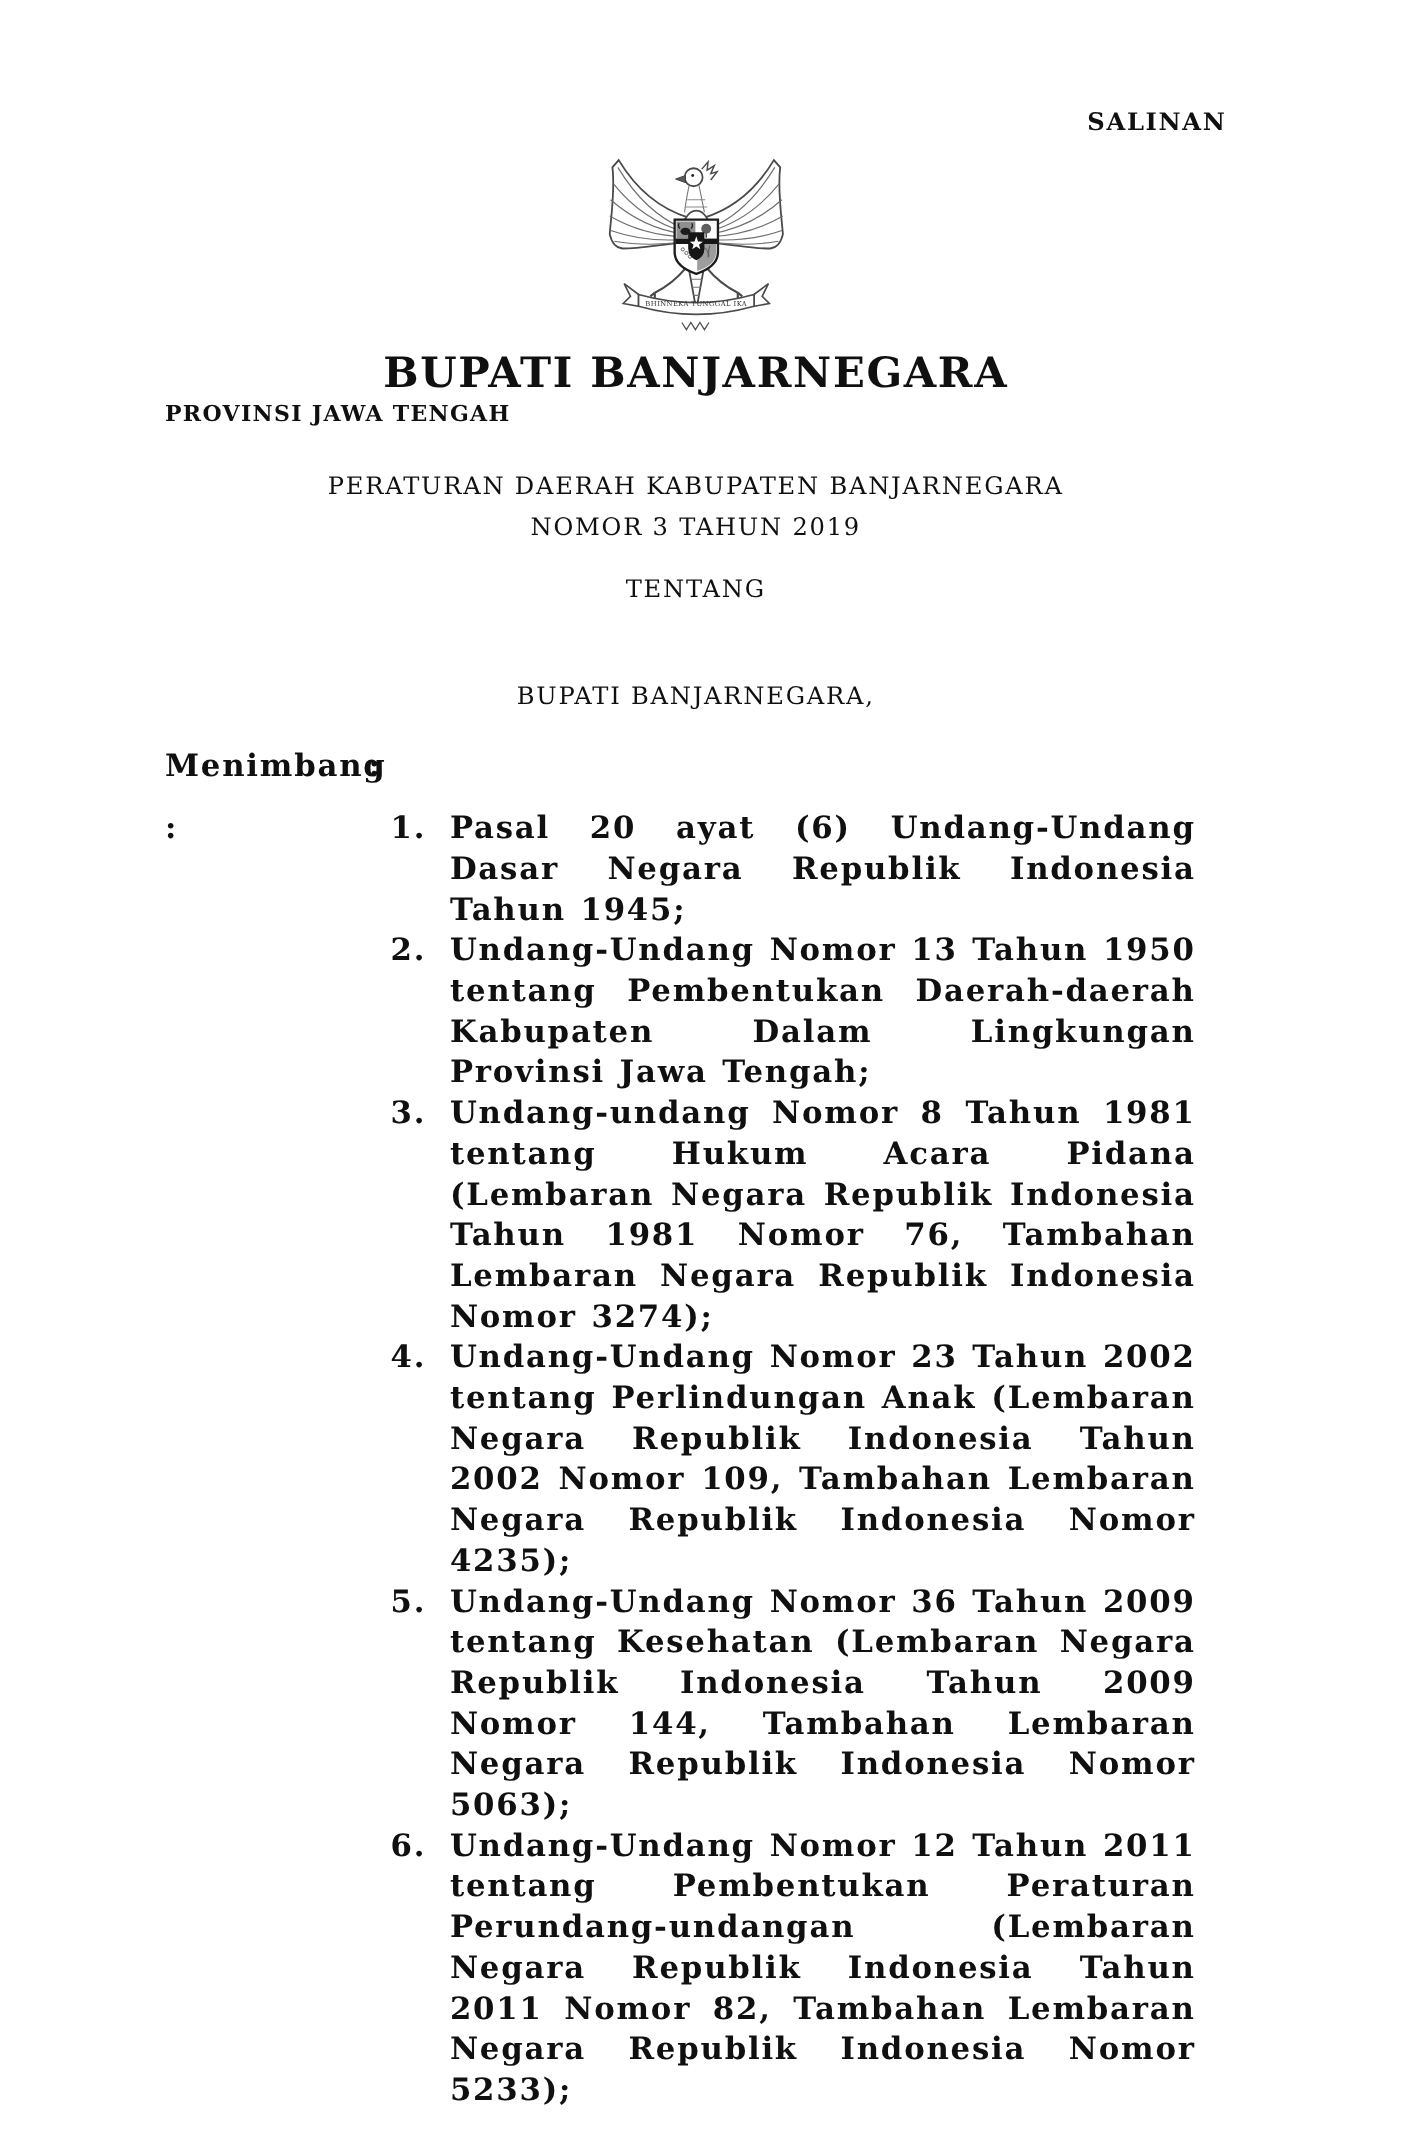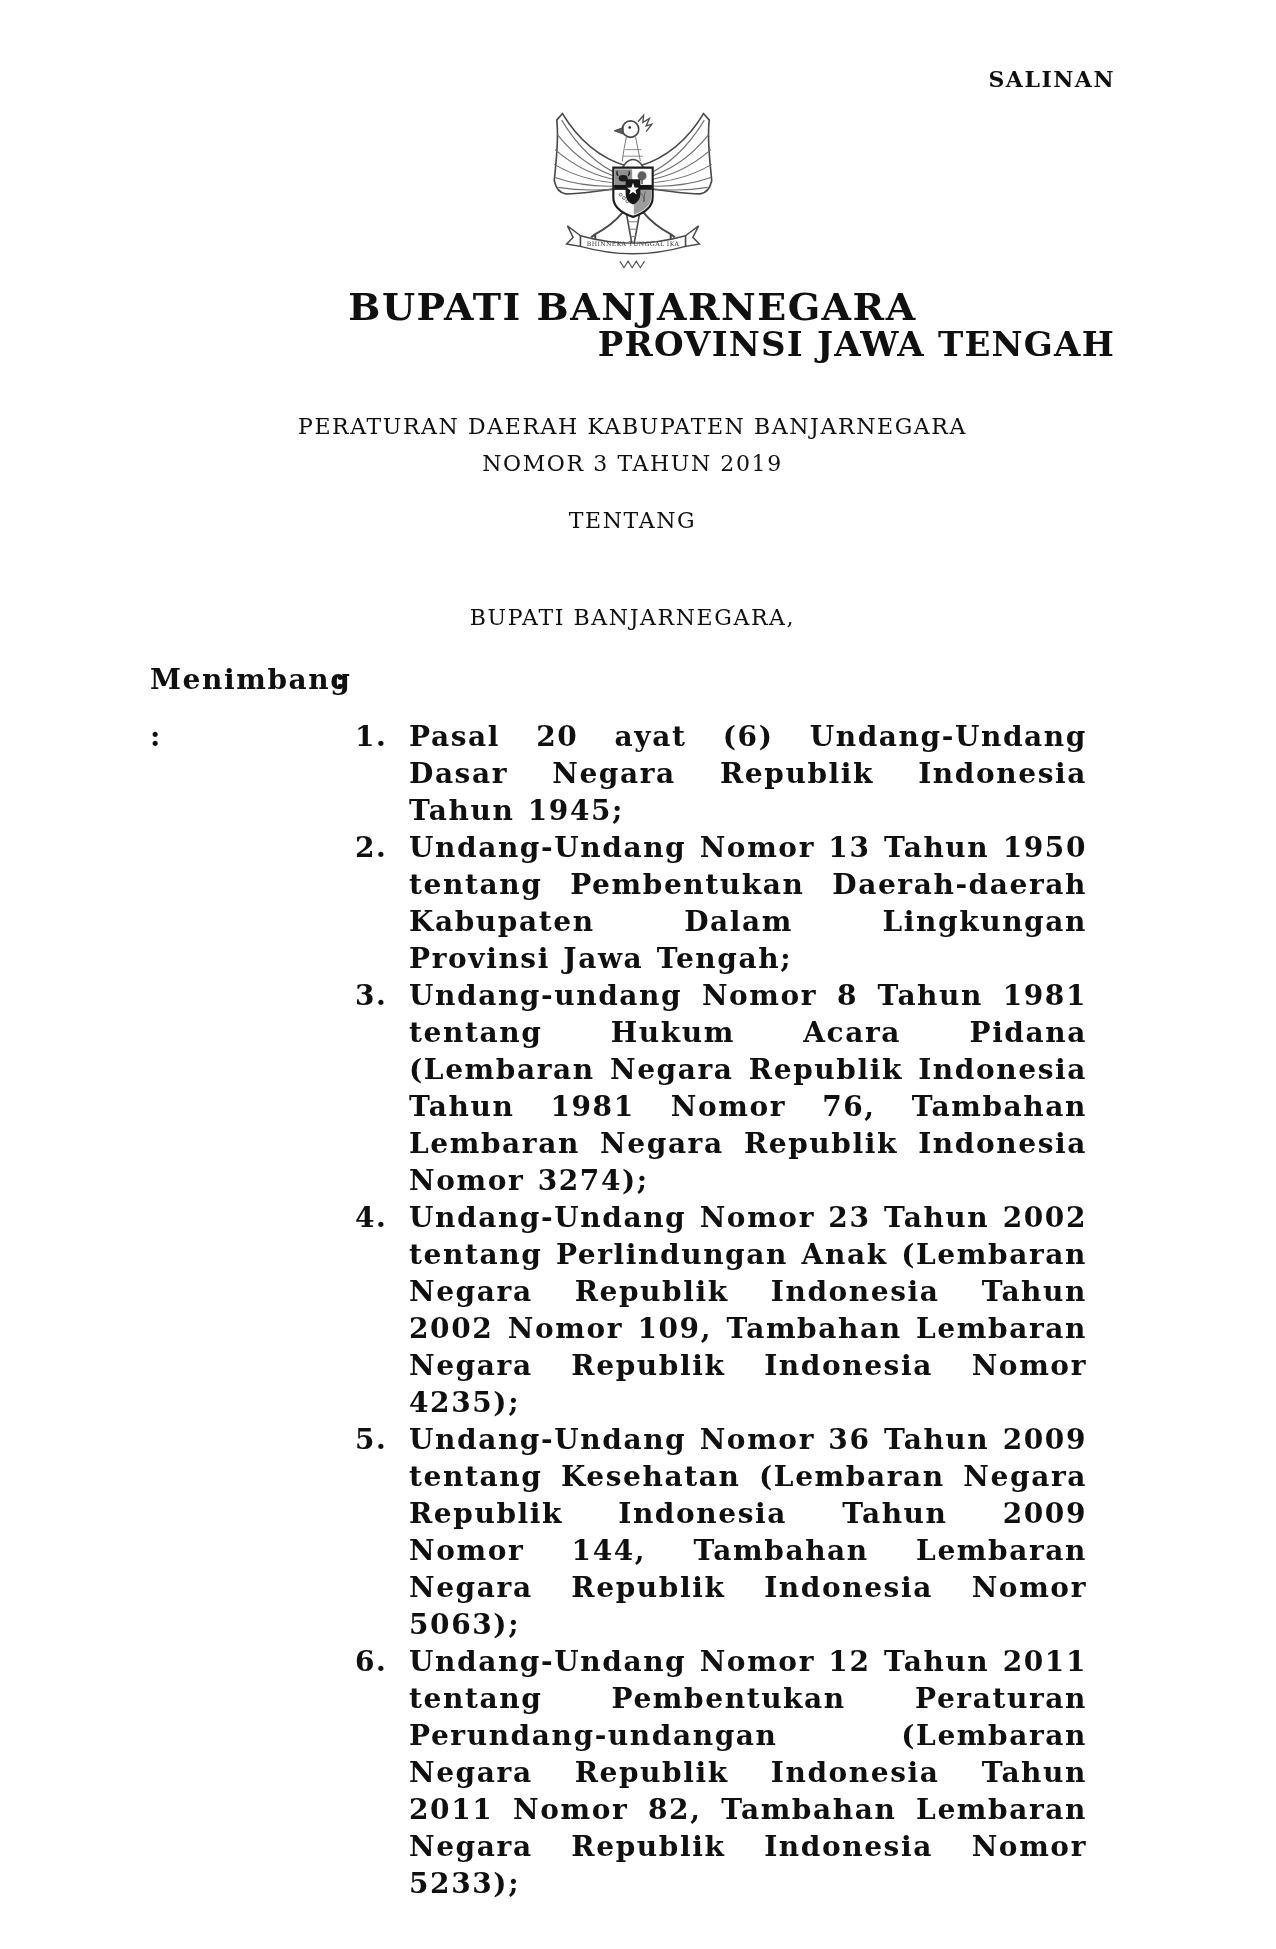--- a/index.html
+++ b/index.html
@@ -3,53 +3,53 @@
 <meta charset="utf-8">
 <style>
   html, body { margin: 0; padding: 0; background: #ffffff; }
   body {
     width: 1276px; height: 1949px;
     font-family: "DejaVu Serif", "Liberation Serif", serif;
     color: #101010;
     position: relative;
     overflow: hidden;
   }
-  .page { padding: 66px 161px 0 150px; }
+  .page { padding: 98px 161px 0 150px; }
 
   .stamp {
     text-align: right;
     font-weight: bold;
     font-size: 22px;
     letter-spacing: 1.5px;
     line-height: 26px;
   }
 
   .emblem-wrap { width: 164px; margin: 10px auto 0 auto; }
   .emblem-wrap svg { display: block; }
 
   .letterhead-title {
     text-align: center; font-weight: bold;
     font-size: 38px; letter-spacing: 1.5px;
     margin-top: 12px; line-height: 38px;
   }
   .letterhead-subtitle {
-    text-align: right; font-weight: bold;
-    font-size: 34px; letter-spacing: 1.2px;
+    text-align: left; font-weight: bold;
+    font-size: 20px; letter-spacing: 1.2px;
     line-height: 36px;
   }
 
   .cline {
     text-align: center;
     font-size: 22px;
     letter-spacing: 1.6px;
     line-height: 37px;
   }
   .gap20 { height: 20px; }
   .gap25 { height: 25px; }
-  .title-block { margin-top: 46px; }
+  .title-block { margin-top: 30px; }
 
   .clause-row {
     display: grid;
     grid-template-columns: 185px 28px 752px;
     font-size: 28px;
     line-height: 37px;
     letter-spacing: 1.6px;
     font-weight: bold;
   }
   .clause-label { text-align: left; }

